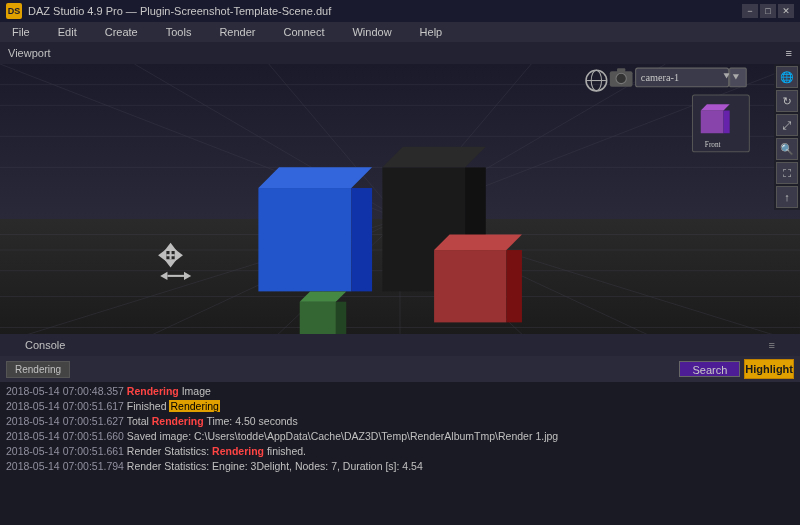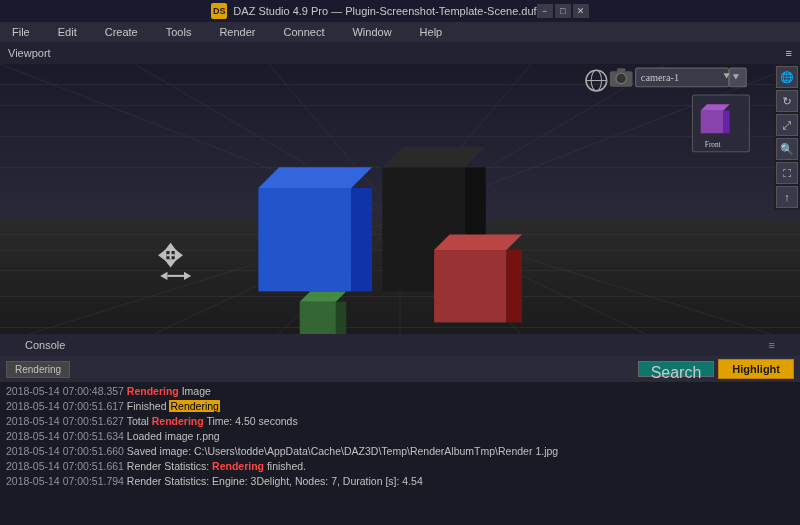--- a/index.html
+++ b/index.html
@@ -13,21 +13,21 @@
       overflow: hidden;
     }
 
     
     #title-bar {
       height: 22px;
       background: #1a1a2e;
       display: flex;
       align-items: center;
       padding: 0 6px;
-      justify-content: center;
+      justify-content: space-between;
     }
     #title-bar-left {
       display: flex;
       align-items: center;
       gap: 6px;
     }
     #app-icon {
       width: 16px;
       height: 16px;
       background: #e0a000;
@@ -165,34 +165,34 @@
     }
     #status-badge {
       background: #444;
       color: #c0c0c0;
       font-size: 10px;
       padding: 2px 8px;
       border: 1px solid #555;
     }
     #search-spacer { flex: 1; }
     #search-btn {
-      background: #0f766e;
+      background: #4c1d95;
       border: 1px solid #666;
       color: #c8c8c8;
-      font-size: 16px;
+      font-size: 11px;
       padding: 2px 12px;
       cursor: pointer;
       height: 16px;
     }
     #highlight-btn {
       background: #e0a000;
       border: 1px solid #c08000;
       color: #1a1a1a;
       font-size: 11px;
-      padding: 2px 13px;
+      padding: 2px 0;
       cursor: pointer;
       height: 20px;
       font-weight: bold;
     }
 
     
     #console-log {
       flex: 1;
       overflow-y: auto;
       padding: 2px 6px;
@@ -379,18 +379,17 @@
     <span id="status-badge">Rendering</span>
     <div id="search-spacer"></div>
     <button id="search-btn">Search</button>
     <button id="highlight-btn">Highlight</button>
   </div>
 
   <div id="console-log">
   <div class="log-line"><span class="log-timestamp">2018-05-14 07:00:48.357</span> <span class="log-highlight-red">Rendering</span> Image</div>
       <div class="log-line"><span class="log-timestamp">2018-05-14 07:00:51.617</span> Finished <span class="log-highlight-orange">Rendering</span></div>
       <div class="log-line"><span class="log-timestamp">2018-05-14 07:00:51.627</span> Total <span class="log-highlight-red">Rendering</span> Time: 4.50 seconds</div>
-      <div class="log-line"><span class="log-timestamp">2018-05-14 07:00:51.634</span> Loaded image r.png</div>
       <div class="log-line"><span class="log-timestamp">2018-05-14 07:00:51.660</span> Saved image: C:\Users\todde\AppData\Cache\DAZ3D\Temp\RenderAlbumTmp\Render 1.jpg</div>
       <div class="log-line"><span class="log-timestamp">2018-05-14 07:00:51.661</span> Render Statistics: <span class="log-highlight-red">Rendering</span> finished.</div>
       <div class="log-line"><span class="log-timestamp">2018-05-14 07:00:51.794</span> Render Statistics: Engine: 3Delight, Nodes: 7, Duration [s]: 4.54</div>
     </div>
 </div>
 
 </body></html>

